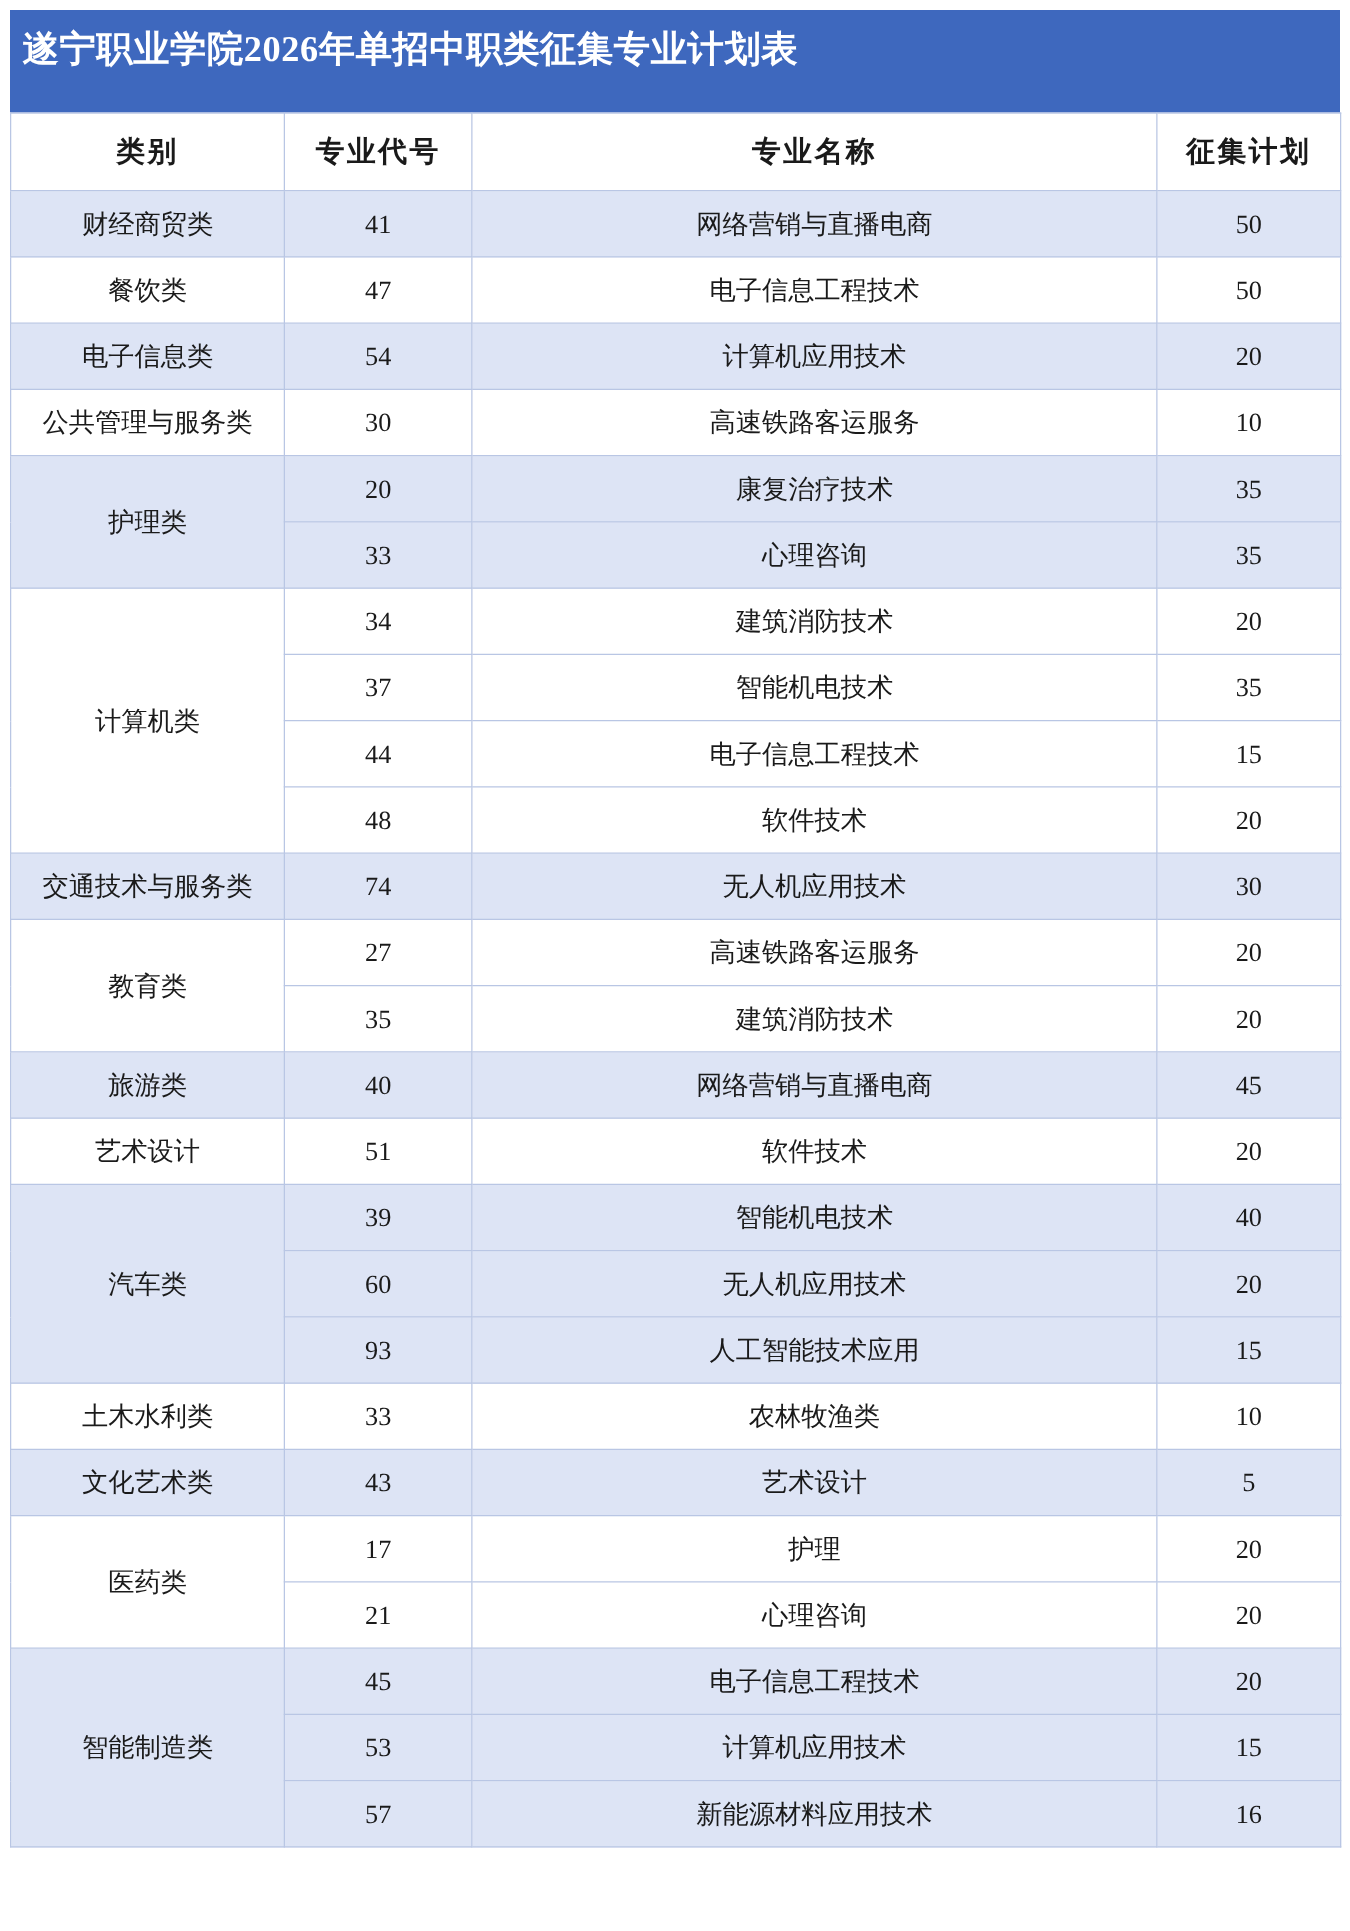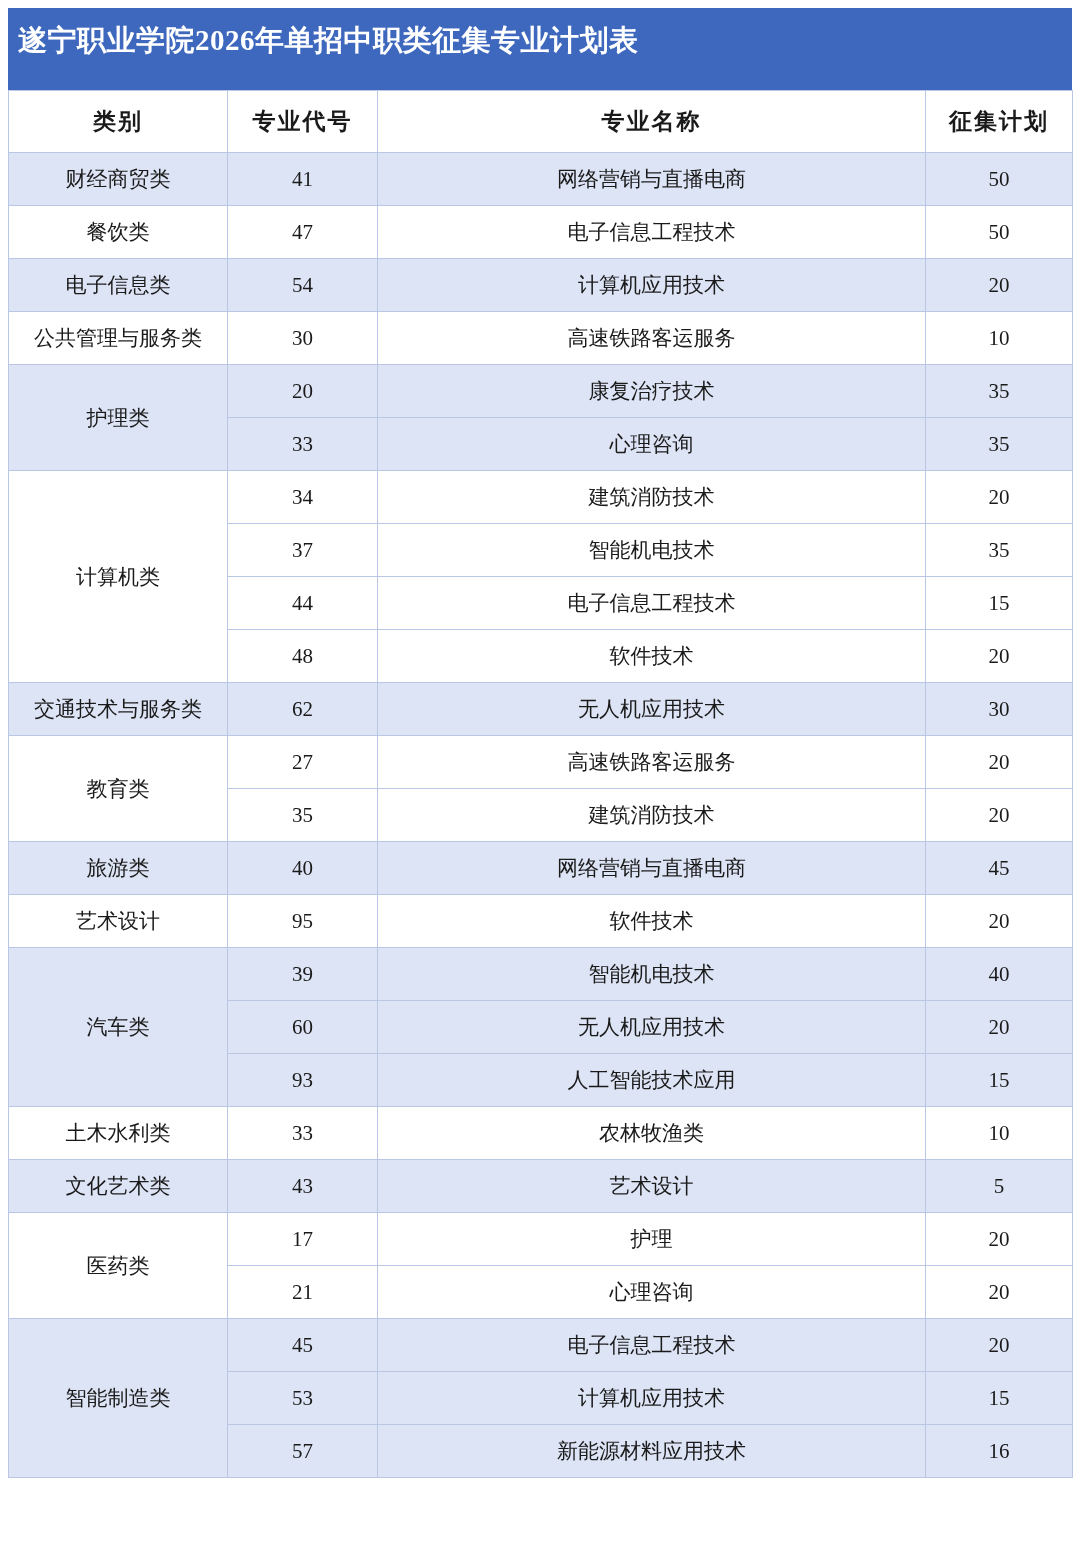--- a/index.html
+++ b/index.html
@@ -153,21 +153,21 @@
           <td>电子信息工程技术</td>
           <td>15</td>
         </tr>
         <tr class="band-b">
           <td>48</td>
           <td>软件技术</td>
           <td>20</td>
         </tr>
         <tr class="band-a">
           <td class="cat-cell cat-a">交通技术与服务类</td>
-          <td>62</td>
+          <td>74</td>
           <td>无人机应用技术</td>
           <td>30</td>
         </tr>
         <tr class="band-b">
           <td class="cat-cell cat-b" rowspan="2">教育类</td>
           <td>27</td>
           <td>高速铁路客运服务</td>
           <td>20</td>
         </tr>
         <tr class="band-b">
@@ -176,21 +176,21 @@
           <td>20</td>
         </tr>
         <tr class="band-a">
           <td class="cat-cell cat-a">旅游类</td>
           <td>40</td>
           <td>网络营销与直播电商</td>
           <td>45</td>
         </tr>
         <tr class="band-b">
           <td class="cat-cell cat-b">艺术设计</td>
-          <td>95</td>
+          <td>51</td>
           <td>软件技术</td>
           <td>20</td>
         </tr>
         <tr class="band-a">
           <td class="cat-cell cat-a" rowspan="3">汽车类</td>
           <td>39</td>
           <td>智能机电技术</td>
           <td>40</td>
         </tr>
         <tr class="band-a">

